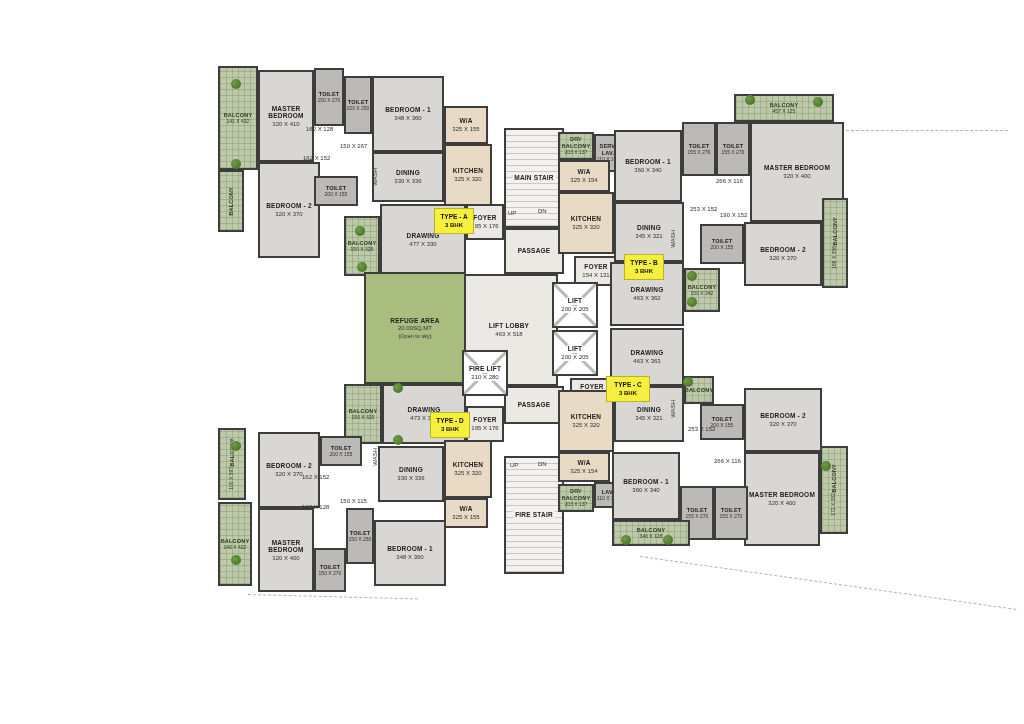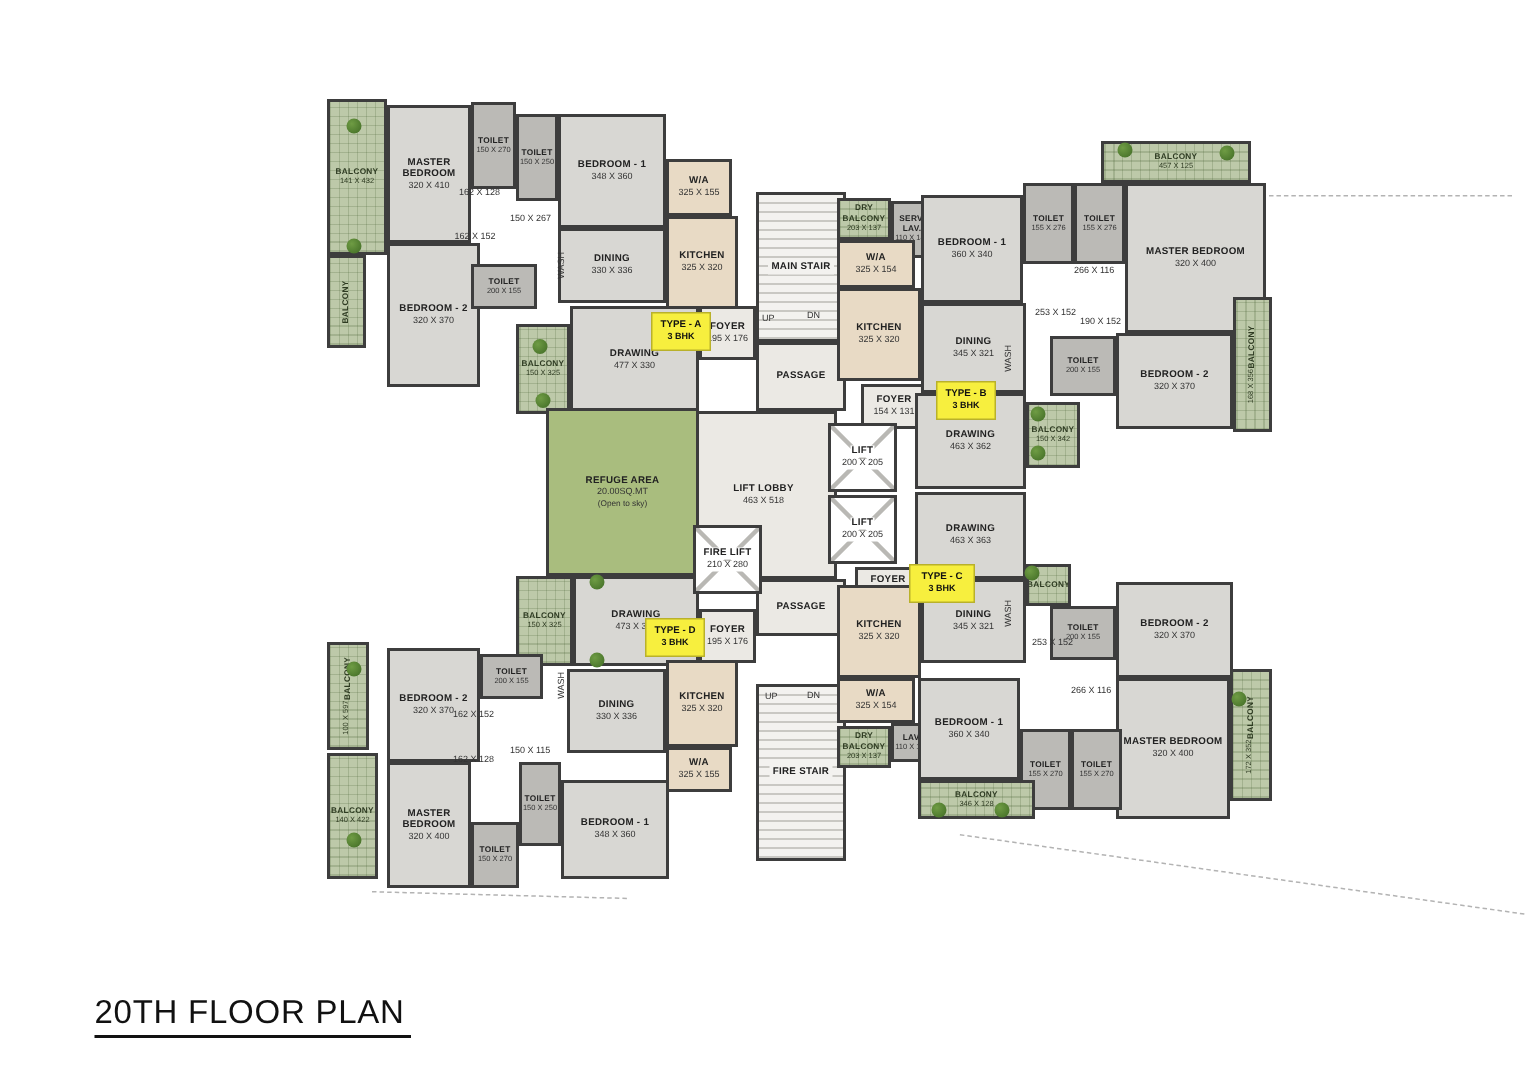--- a/index.html
+++ b/index.html
@@ -57,21 +57,20 @@
   .dash{position:absolute;border-top:1.5px dashed #b3b3b3;transform-origin:left top;z-index:1;}
   .title{
     position:absolute;left:63px;top:662px;font-size:22px;color:#111;
     border-bottom:2px solid #111;padding:0 4px 2px 0;letter-spacing:.5px;z-index:8;
   }
 </style>
 </head>
 <body>
 
 <div id="plan">
-  <div class="title">20TH FLOOR PLAN</div>
 <div class="room kind-balcony" style="left: 218px; top: 66px; width: 40px; height: 104px;">
       <span class="room-name">BALCONY</span>
       <span class="room-dims">141 X 432</span>
     </div>
     <div class="room kind-balcony vert" style="left: 218px; top: 170px; width: 26px; height: 62px;">
       <span class="room-name">BALCONY</span>
     </div>
     <div class="room kind-room" style="left: 258px; top: 70px; width: 56px; height: 92px;">
       <span class="room-name">MASTER BEDROOM</span>
       <span class="room-dims">320 X 410</span>

